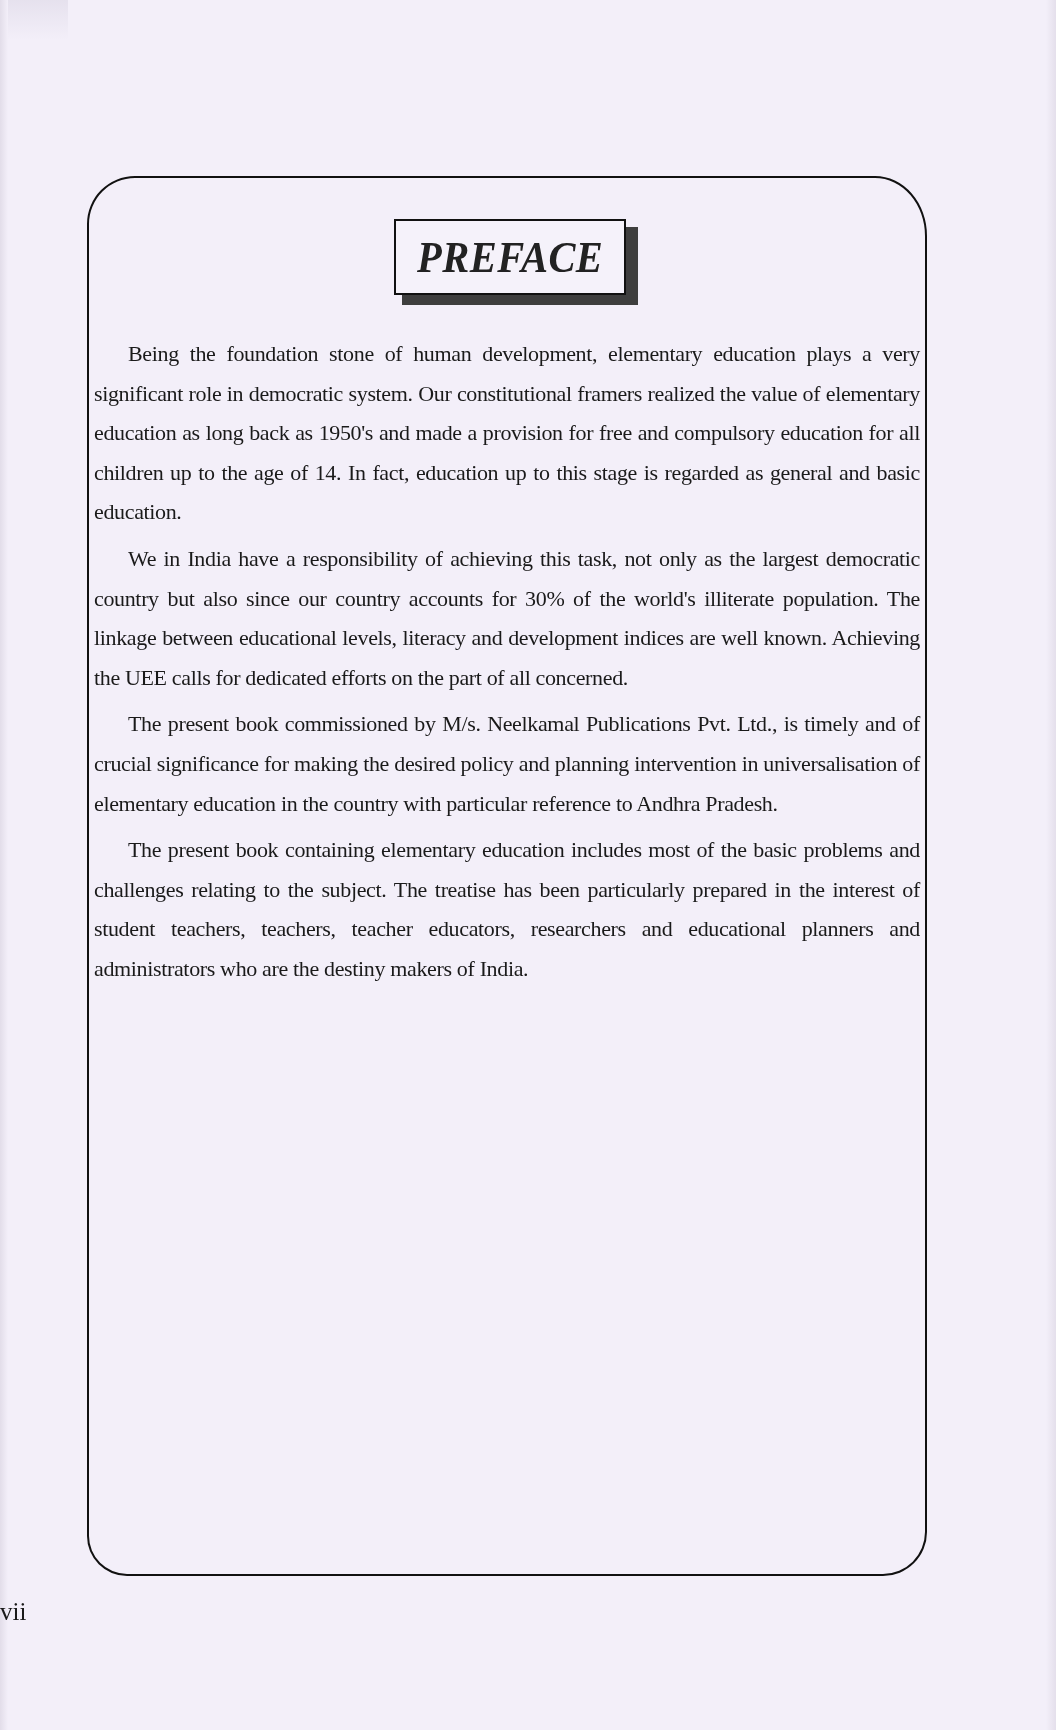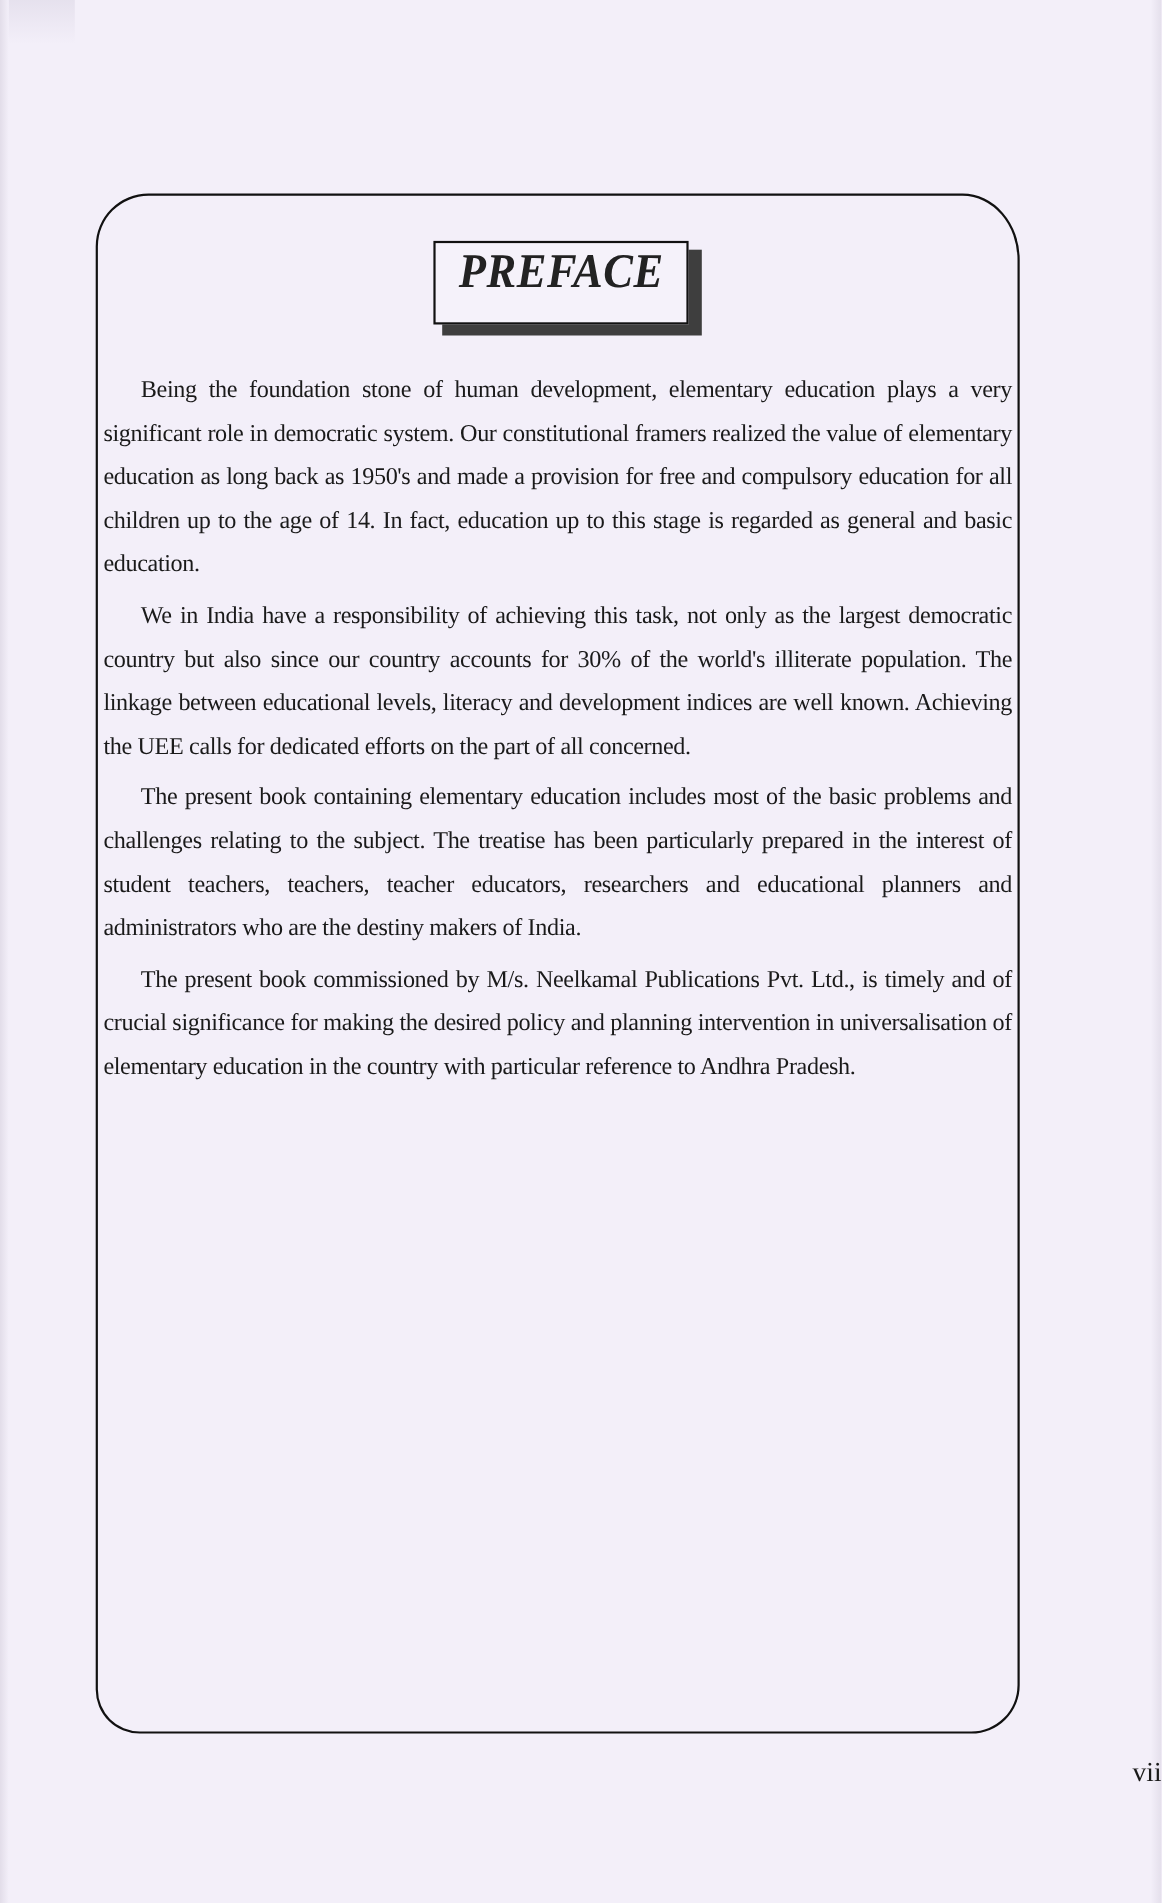--- a/index.html
+++ b/index.html
@@ -62,20 +62,21 @@
     .title-box {
       position: absolute;
       left: 0;
       top: 0;
       width: 232px;
       height: 76px;
       background: #f5f2fa;
       border: 2.5px solid #111;
       box-sizing: border-box;
       display: flex;
+      align-items: center;
       justify-content: center;
     }
     .title-text {
       font-family: "Liberation Serif", "DejaVu Serif", serif;
       font-style: italic;
       font-weight: bold;
       font-size: 44px;
       color: #222;
       letter-spacing: 0.5px;
       transform: scaleX(0.92);
@@ -93,21 +94,21 @@
       text-align: justify;
       text-indent: 34px;
       letter-spacing: -0.35px;
       word-spacing: 0px;
     }
     .page-number {
       position: absolute;
       left: 0;
       width: 1056px;
       top: 1598px;
-      text-align: right;
+      text-align: left;
       font-size: 25px;
       box-sizing: border-box;
       color: #1a1a1a;
     }
   </style>
 </head>
 <body>
 
 <div class="page-shade-left"></div>
 <div class="page-shade-right"></div>
@@ -118,17 +119,17 @@
 <div class="title-wrap">
   <div class="title-shadow"></div>
   <div class="title-box">
     <span class="title-text">PREFACE</span>
   </div>
 </div>
 
 <div class="content">
   <p class="para">Being the foundation stone of human development, elementary education plays a very significant role in democratic system.  Our constitutional framers realized the value of elementary education as long back as 1950's and made a provision for free and compulsory education for all children up to the age of 14.  In fact, education up to this stage is regarded as general and basic education.</p>
   <p class="para">We in India have a responsibility of achieving this task, not only as the largest democratic country but also since our country accounts for 30% of the world's illiterate population.  The linkage between educational levels, literacy and development indices are well known. Achieving the UEE calls for dedicated efforts on the part of all concerned.</p>
+  <p class="para">The present book commissioned by M/s. Neelkamal Publications Pvt. Ltd., is timely and of crucial significance for making the desired policy and planning intervention in universalisation of elementary education in the country with particular reference to Andhra Pradesh.</p>
   <p class="para">The present book containing elementary education includes most of the basic problems and challenges relating to the subject. The treatise has been particularly prepared in the interest of student teachers, teachers, teacher educators, researchers and educational planners and administrators who are the destiny makers of India.</p>
-  <p class="para">The present book commissioned by M/s. Neelkamal Publications Pvt. Ltd., is timely and of crucial significance for making the desired policy and planning intervention in universalisation of elementary education in the country with particular reference to Andhra Pradesh.</p>
 </div>
 
 <div class="page-number">vii</div>
 
 </body></html>

